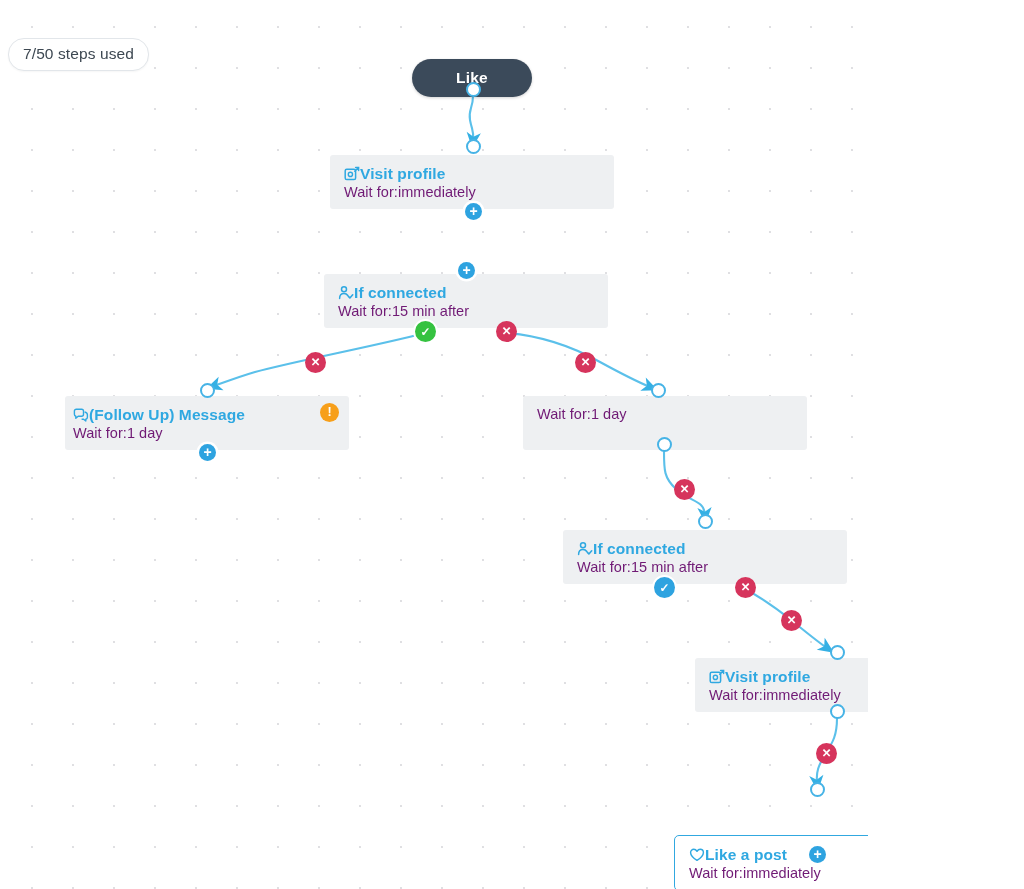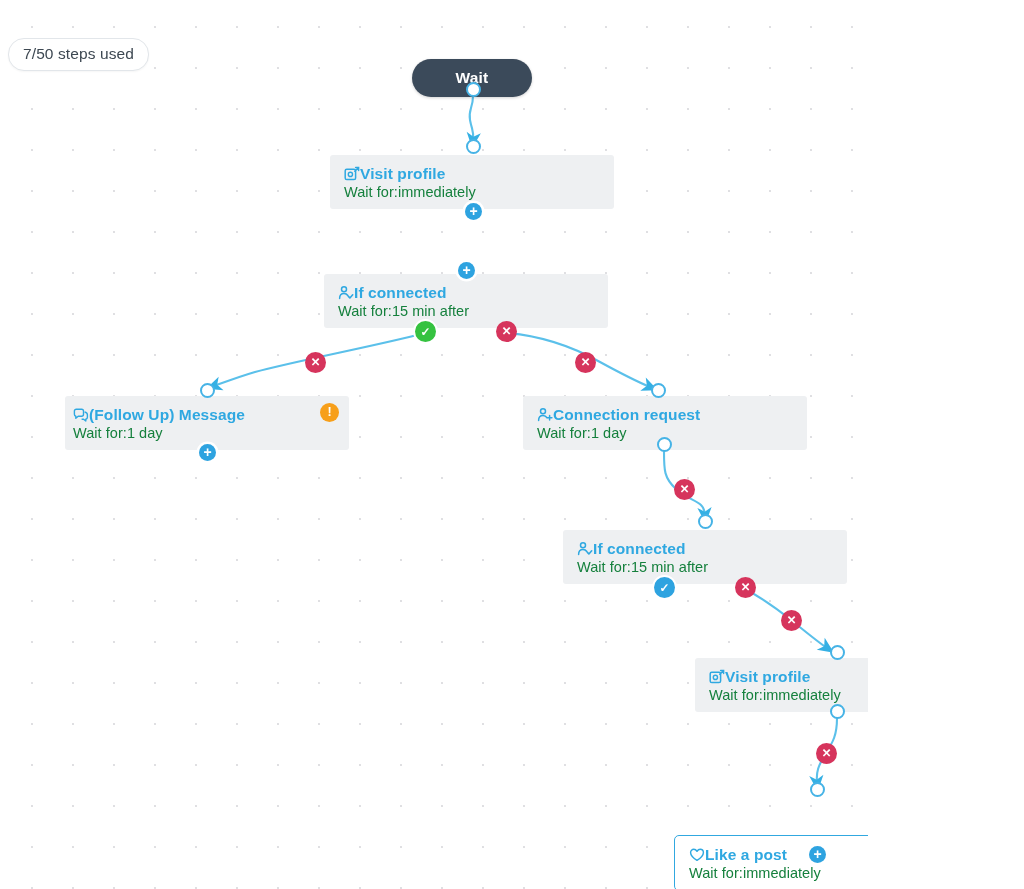--- a/index.html
+++ b/index.html
@@ -88,21 +88,21 @@
     margin-bottom: 1px;
   }
   .card-title {
     color: #2fa8e1;
     font-size: 15.5px;
     font-weight: bold;
     letter-spacing: 0.1px;
     white-space: nowrap;
   }
   .card-sub {
-    color: #15803d;
+    color: #701a75;
     font-size: 14.5px;
     letter-spacing: 0.05px;
     white-space: nowrap;
   }
   .card-icon {
     width: 16px; height: 16px;
     display: inline-flex;
     align-items: center;
     justify-content: center;
     flex: 0 0 auto;
@@ -229,21 +229,21 @@
   <div class="port" style="left:466px;top:139px;"></div>
   <div class="port" style="left:200px;top:383px;"></div>
   <div class="port" style="left:651px;top:383px;"></div>
   <div class="port" style="left:657px;top:437px;"></div>
   <div class="port" style="left:698px;top:514px;"></div>
   <div class="port" style="left:830px;top:645px;"></div>
   <div class="port" style="left:830px;top:704px;"></div>
   <div class="port" style="left:810px;top:782px;"></div>
 
   <div class="node start-node" style="left:412px;top:59px;width:120px;height:38px;">
-    <span>Wait</span>
+    <span>Like</span>
   </div>
 
   <div class="node step-card" style="left:330px;top:155px;width:284px;height:54px;">
     <div class="card-title-row">
       <span class="card-icon">
         <svg width="16" height="16" viewBox="0 0 16 16">
           <rect x="1.2" y="3.2" width="10.4" height="10.4" rx="1.6" fill="none" stroke="#2fa8e1" stroke-width="1.5"></rect>
           <circle cx="6.4" cy="8.4" r="2.1" fill="none" stroke="#2fa8e1" stroke-width="1.4"></circle>
           <path d="M10.8,5.2 L14.4,1.8 M11.6,1.6 L14.6,1.6 L14.6,4.5" fill="none" stroke="#2fa8e1" stroke-width="1.5" stroke-linecap="round"></path>
         </svg>
@@ -275,30 +275,20 @@
           <path d="M11.6,5 C13.2,5.3 14.4,6.3 14.4,7.8 L14.4,10.2 C14.4,11.3 13.7,12 12.8,12.2 L12.8,14 L10.6,12.2 L8.6,12.2" fill="none" stroke="#2fa8e1" stroke-width="1.4" stroke-linejoin="round"></path>
         </svg>
       </span>
       <span class="card-title">(Follow Up) Message</span>
     </div>
     <div class="card-sub">Wait for:1 day</div>
     <div class="warn-badge" style="left:255px;top:7px;">!</div>
   </div>
 
   <div class="node step-card" style="left:523px;top:396px;width:284px;height:54px;">
-    <div class="card-title-row">
-      <span class="card-icon">
-        <svg width="16" height="16" viewBox="0 0 16 16">
-          <circle cx="6" cy="4.3" r="2.5" fill="none" stroke="#2fa8e1" stroke-width="1.5"></circle>
-          <path d="M1.6,13.4 C1.6,10 3.7,8.4 6,8.4 C7.7,8.4 9.1,9.3 9.9,10.7" fill="none" stroke="#2fa8e1" stroke-width="1.5" stroke-linecap="round"></path>
-          <path d="M12.6,8.4 L12.6,13 M10.3,10.7 L14.9,10.7" fill="none" stroke="#2fa8e1" stroke-width="1.5" stroke-linecap="round"></path>
-        </svg>
-      </span>
-      <span class="card-title">Connection request</span>
-    </div>
     <div class="card-sub">Wait for:1 day</div>
   </div>
 
   <div class="node step-card" style="left:563px;top:530px;width:284px;height:54px;">
     <div class="card-title-row">
       <span class="card-icon">
         <svg width="16" height="16" viewBox="0 0 16 16">
           <circle cx="6" cy="4.3" r="2.5" fill="none" stroke="#2fa8e1" stroke-width="1.5"></circle>
           <path d="M1.6,13.4 C1.6,10 3.7,8.4 6,8.4 C7.6,8.4 9,9.2 9.8,10.5" fill="none" stroke="#2fa8e1" stroke-width="1.5" stroke-linecap="round"></path>
           <path d="M10.4,11.4 L11.9,13 L14.7,9.8" fill="none" stroke="#2fa8e1" stroke-width="1.6" stroke-linecap="round" stroke-linejoin="round"></path>

